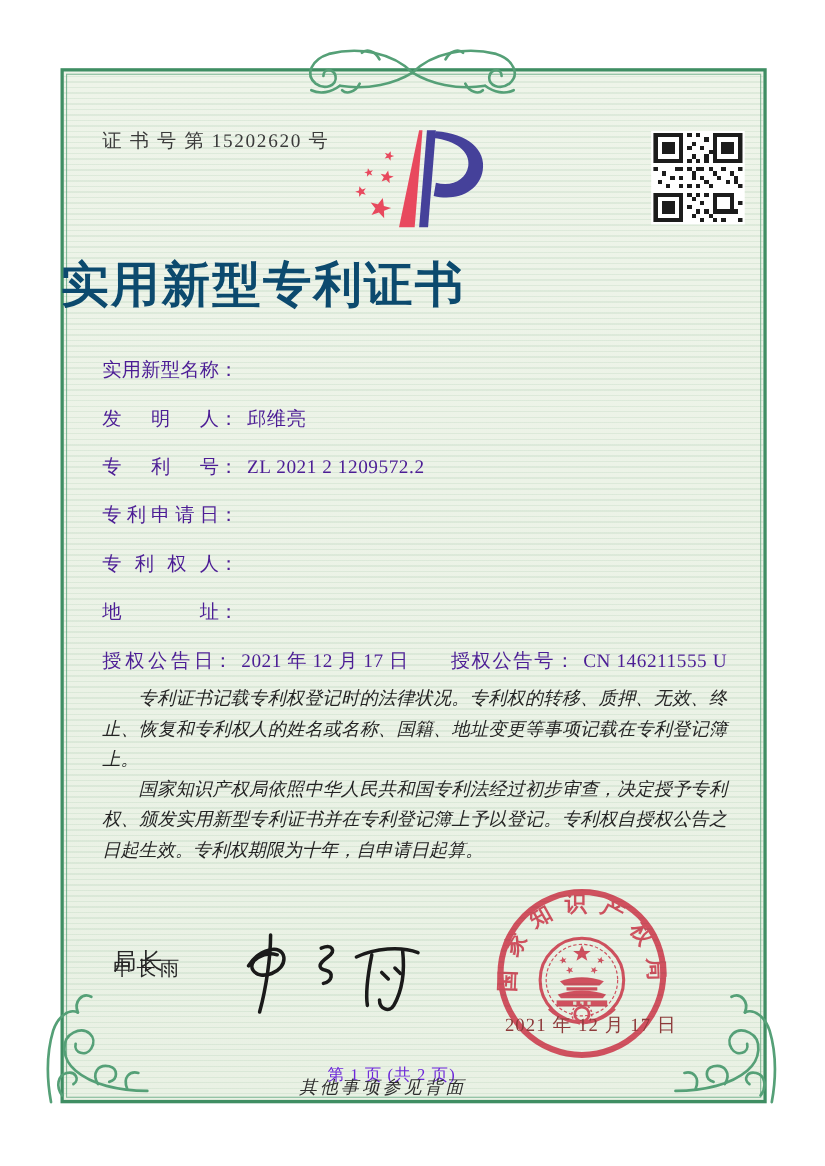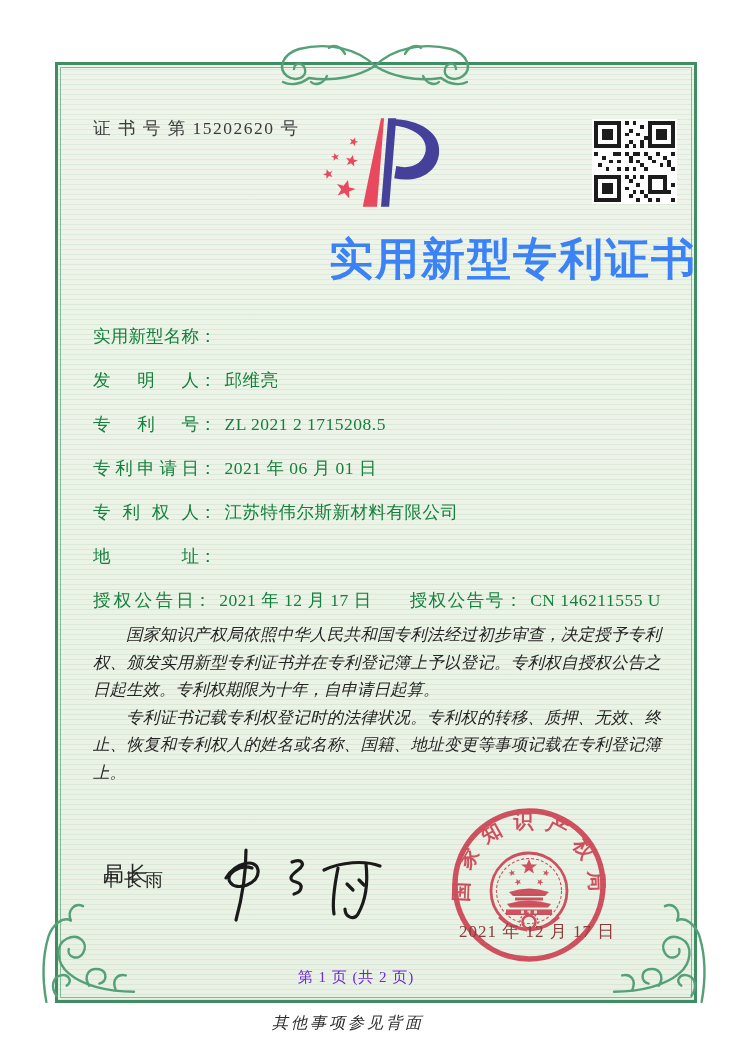--- a/index.html
+++ b/index.html
@@ -28,25 +28,25 @@
 
   .cert-no {
     position:absolute; left:93px; top:116px;
     font-size:17.5px; letter-spacing:1.5px; color:#3a3a3a;
   }
   .logo { position:absolute; left:312px; top:112px; width:134px; height:102px; }
   .qr   { position:absolute; left:592px; top:119px; width:85px; height:85px; background:#fff; padding:2px; }
 
   .title {
     position:absolute; left:55px; top:230px; width:642px;
-    text-align:right; font-size:44px; font-weight:600;
-    letter-spacing:2px; color:#3b82f6;
-  }
-
-  .fields { position:absolute; left:93px; top:314px; width:568px; font-size:17.5px; color:#15803d; }
+    text-align:left; font-size:44px; font-weight:600;
+    letter-spacing:2px; color:#0c4a6e;
+  }
+
+  .fields { position:absolute; left:93px; top:314px; width:568px; font-size:17.5px; color:#4c1d95; }
   .frow { height:44px; display:flex; align-items:center; white-space:nowrap; }
   .flabel { display:inline-block; width:106px; text-align:justify; text-align-last:justify; }
   .fcolon { display:inline-block; }
   .fvalue { margin-left:8px; letter-spacing:.5px; }
   .fvalue-date { width:196px; }
   .flabel2 { letter-spacing:1.5px; margin-left:4px;text-align:right; }
 
   .body-text {
     position:absolute; left:93px; top:621px; width:568px;
     font-size:16.5px; line-height:27.5px; font-style:italic; color:#242424;
@@ -62,21 +62,21 @@
   .seal-date {
     position:absolute; left:459px; top:920px;
     font-size:17px; color:#8d3a3a; letter-spacing:1px;
   }
 
   .page-info {
     position:absolute; left:55px; top:968px; width:642px; text-align:center;
     font-size:15px; color:#6d28d9; transform:translateX(-20px); letter-spacing:1px;
   }
   .back-note {
-    position:absolute; left:55px; top:1013px; width:642px; text-align:center;
+    position:absolute; left:55px; top:979px; width:642px; text-align:center;
     font-size:16px; font-style:italic; letter-spacing:3px; color:#2e2e2e;
     transform:translateX(-28px);
   }
 </style>
 </head>
 <body>
 
 <div class="page">
 
   <div class="frame">
@@ -167,49 +167,47 @@
         <span class="fcolon">：</span>
     </div>
     <div class="frow">
       <span class="flabel">发明人</span>
         <span class="fcolon">：</span>
       <span class="fvalue">邱维亮</span>
     </div>
     <div class="frow">
       <span class="flabel">专利号</span>
         <span class="fcolon">：</span>
-      <span class="fvalue">ZL 2021 2 1715208.5</span>
+      <span class="fvalue">ZL 2021 2 1209572.2</span>
     </div>
     <div class="frow">
       <span class="flabel">专利申请日</span>
         <span class="fcolon">：</span>
-      <span class="fvalue">2021 年 06 月 01 日</span>
     </div>
     <div class="frow">
       <span class="flabel">专利权人</span>
         <span class="fcolon">：</span>
-      <span class="fvalue">江苏特伟尔斯新材料有限公司</span>
     </div>
     <div class="frow">
       <span class="flabel">地址</span>
         <span class="fcolon">：</span>
     </div>
     <div class="frow">
       <span class="flabel">授权公告日</span>
         <span class="fcolon">：</span>
       <span class="fvalue fvalue-date">2021 年 12 月 17 日</span>
       <span class="flabel2">授权公告号</span>
         <span class="fcolon">：</span>
       <span class="fvalue">CN 146211555 U</span>
     </div>
   </div>
 
   <div class="body-text">
+    <p>专利证书记载专利权登记时的法律状况。专利权的转移、质押、无效、终止、恢复和专利权人的姓名或名称、国籍、地址变更等事项记载在专利登记簿上。</p>
     <p>国家知识产权局依照中华人民共和国专利法经过初步审查，决定授予专利权、颁发实用新型专利证书并在专利登记簿上予以登记。专利权自授权公告之日起生效。专利权期限为十年，自申请日起算。</p>
-    <p>专利证书记载专利权登记时的法律状况。专利权的转移、质押、无效、终止、恢复和专利权人的姓名或名称、国籍、地址变更等事项记载在专利登记簿上。</p>
   </div>
 
   <div class="sign-role">局长</div>
   <div class="sign-name">申长雨</div>
 
   <svg class="signature" viewBox="0 0 186 84">
     <g fill="none" stroke="#1a1a1a" stroke-width="3.2" stroke-linecap="round">
       <path d="M20,38 C30,22 50,18 52,30 C54,44 30,52 24,42 C19,34 34,24 46,28"></path>
       <path d="M40,10 C40,30 36,58 30,80"></path>
       <path d="M86,22 C96,18 100,24 92,30 C84,36 82,40 90,42 C98,44 96,52 88,54"></path>

